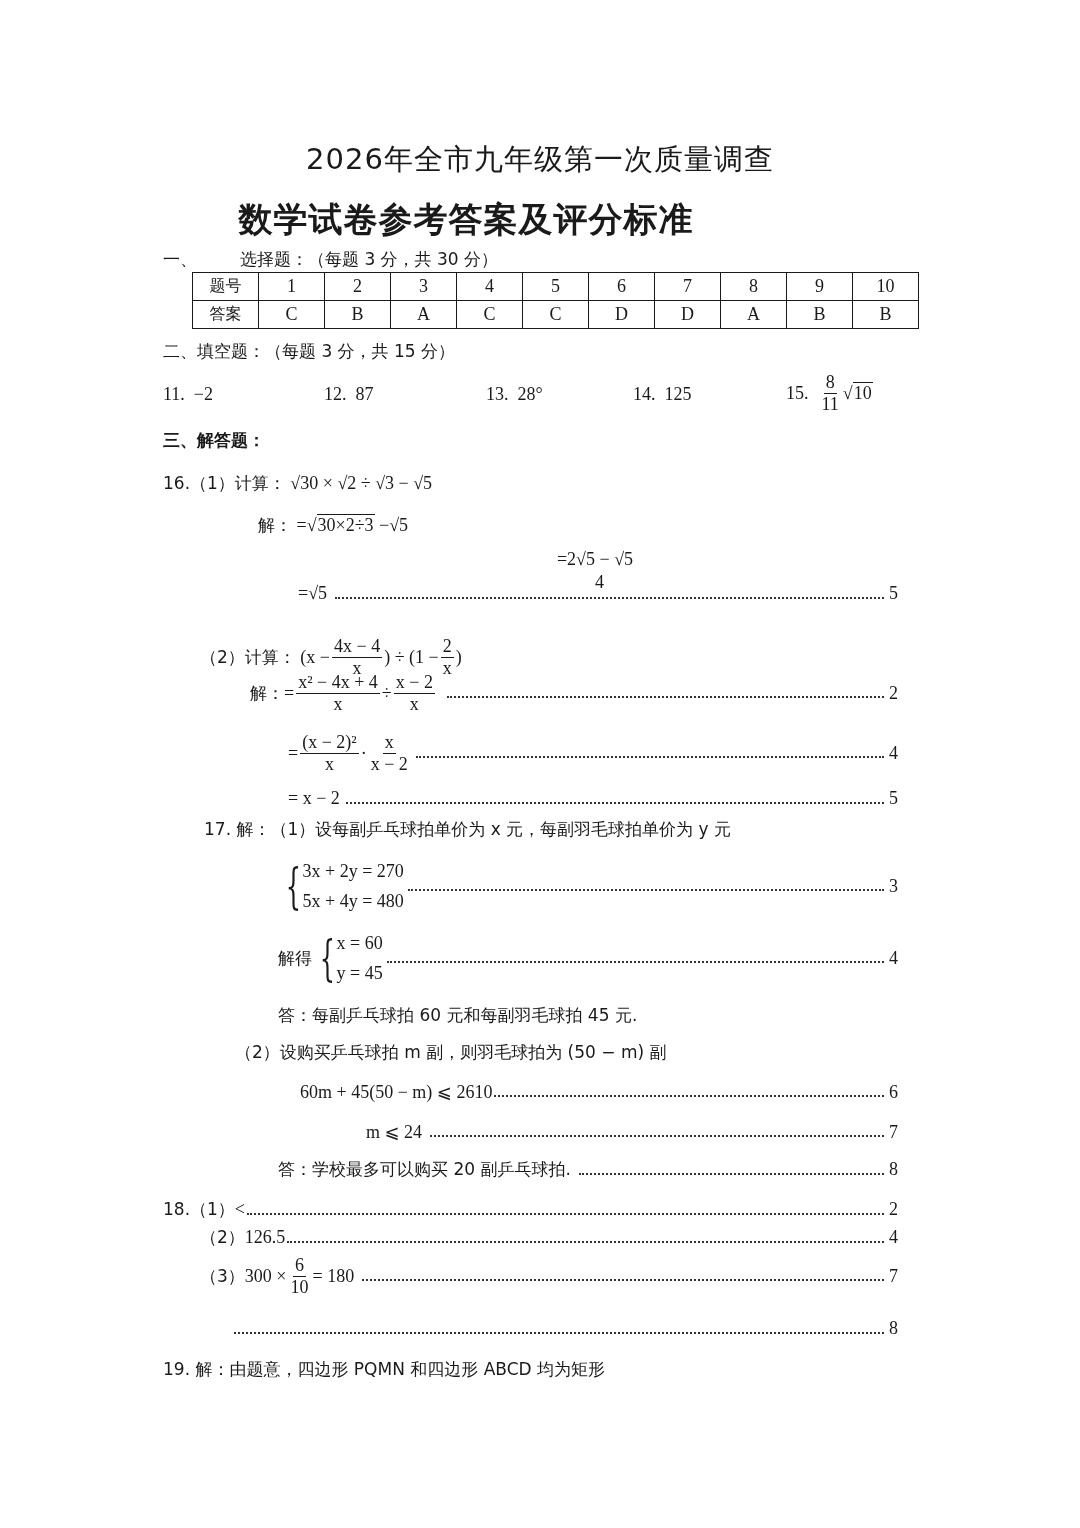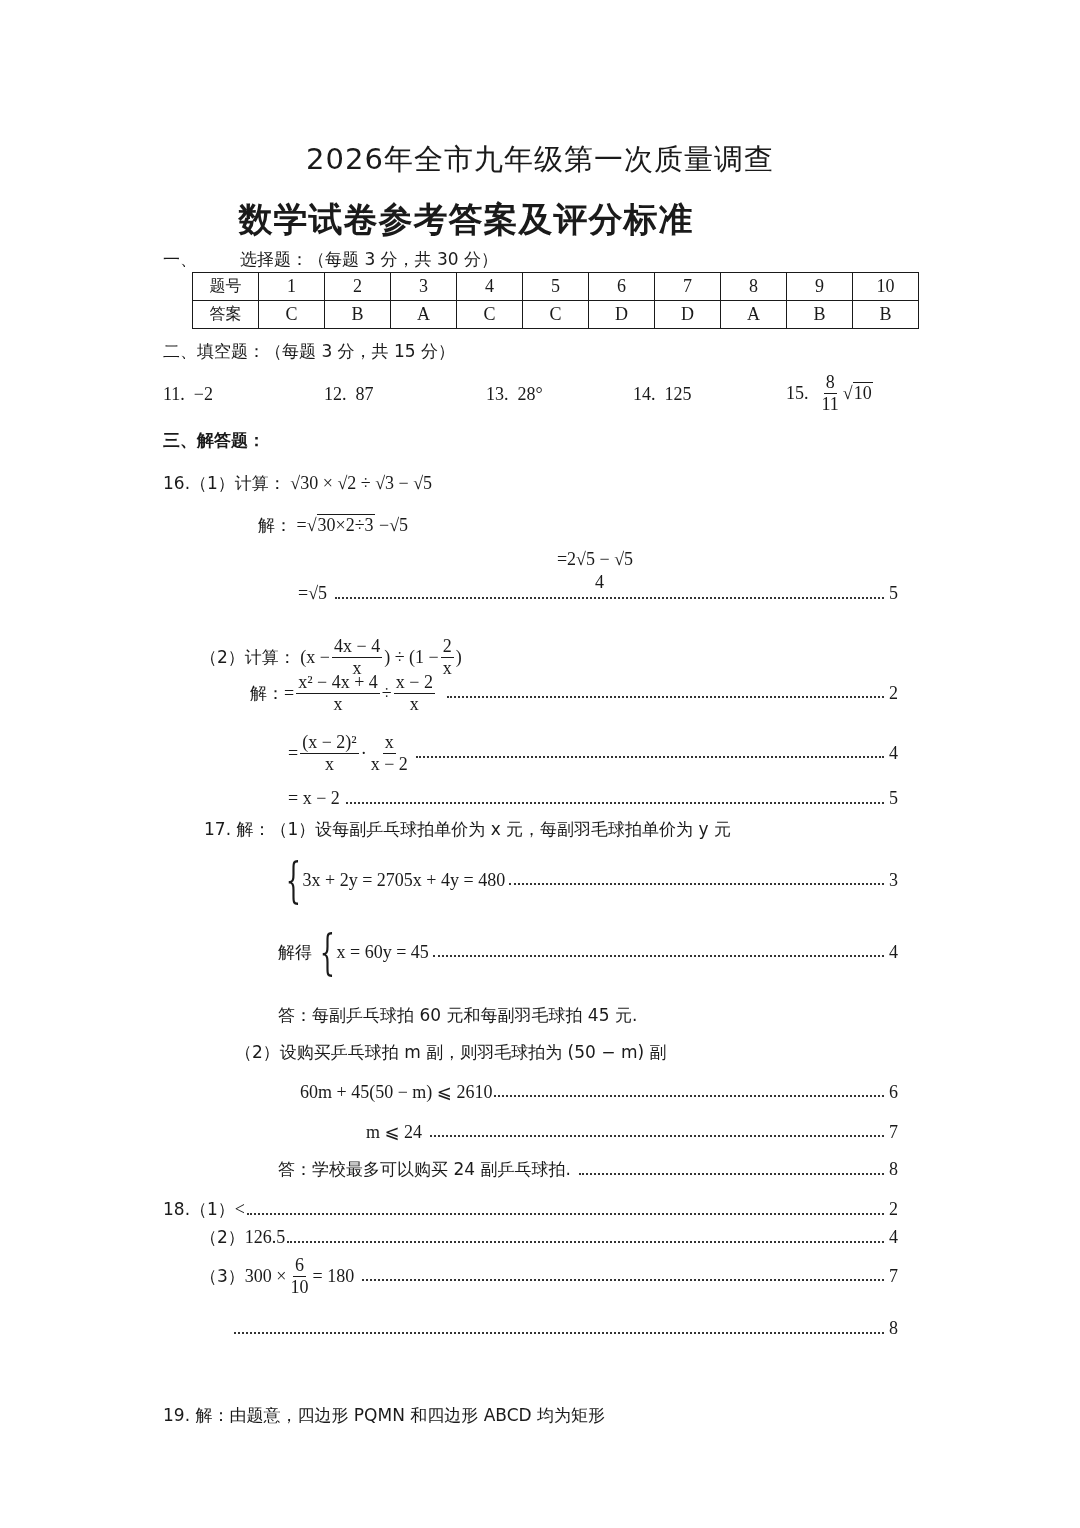--- a/index.html
+++ b/index.html
@@ -18,21 +18,21 @@
   table.ans { position: absolute; left: 192px; top: 272px; border-collapse: collapse; }
   table.ans td { border: 1.5px solid #1a1a1a; height: 27px; text-align: center; font-size: 18px; padding: 0; width: 65px; }
   table.ans td.hd { font-family: Liberation Sans, sans-serif; font-size: 16px; width: 65px; }
 
   .frac { display: inline-flex; flex-direction: column; align-items: center; vertical-align: middle; margin: 0 2px; line-height: 1.15; }
   .frac .n { border-bottom: 1.2px solid #1a1a1a; padding: 0 2px; }
   .frac .d { padding: 0 2px; }
   .sqrt { display: inline-block; }
   .sqrt .rad { border-top: 1.2px solid #1a1a1a; padding: 0 1px; }
   .brace { display: inline-block; font-size: 48px; line-height: 1; vertical-align: middle; transform: scaleX(0.5); margin-right: -6px; font-family: "DejaVu Serif", serif; }
-  .sys { display: inline-flex; flex-direction: row; vertical-align: middle; line-height: 30px; justify-content: space-between; }
+  .sys { display: inline-flex; flex-direction: column; vertical-align: middle; line-height: 30px; justify-content: space-between; }
 
   .dotrow { position: absolute; display: flex; align-items: center; font-size: 18px; }
   .dotrow .lead { flex: 1; border-bottom: 2px dotted #333; margin: 0 2px; height: 0; position: relative; top: 4px; }
   .dotrow .score { width: 12px; text-align: right; }
 </style>
 </head>
 <body>
 
 <div class="abs title1">2026年全市九年级第一次质量调查</div>
 <div class="abs title2">数学试卷参考答案及评分标准</div>
@@ -198,21 +198,21 @@
   <span>60m + 45(50 − m) ⩽ 2610</span>
     <span class="lead"></span>
     <span class="score">6</span>
 </div>
 <div class="dotrow" style="top:1121px; left:366px; width:532px;">
   <span style="margin-right:6px;">m ⩽ 24</span>
     <span class="lead"></span>
     <span class="score">7</span>
 </div>
 <div class="dotrow" style="top:1158px; left:278px; width:620px;">
-  <span class="cn" style="margin-right:6px;">答：学校最多可以购买 24 副乒乓球拍.</span>
+  <span class="cn" style="margin-right:6px;">答：学校最多可以购买 20 副乒乓球拍.</span>
     <span class="lead"></span>
     <span class="score">8</span>
 </div>
 
 <div class="dotrow" style="top:1198px; left:163px; width:735px;">
   <span class="cn">18.（1）</span>
     <span>&lt;</span>
     <span class="lead"></span>
     <span class="score">2</span>
 </div>
@@ -231,13 +231,13 @@
     </span>
     <span style="margin-right:6px;">= 180</span>
     <span class="lead"></span>
     <span class="score">7</span>
 </div>
 <div class="dotrow" style="top:1318px; left:232px; width:666px;">
     <span class="lead"></span>
     <span class="score">8</span>
 </div>
 
-<div class="abs cn" style="top:1404px; left:163px;">19. 解：由题意，四边形 PQMN 和四边形 ABCD 均为矩形</div>
+<div class="abs cn" style="top:1358px; left:163px;">19. 解：由题意，四边形 PQMN 和四边形 ABCD 均为矩形</div>
 
 </body></html>

